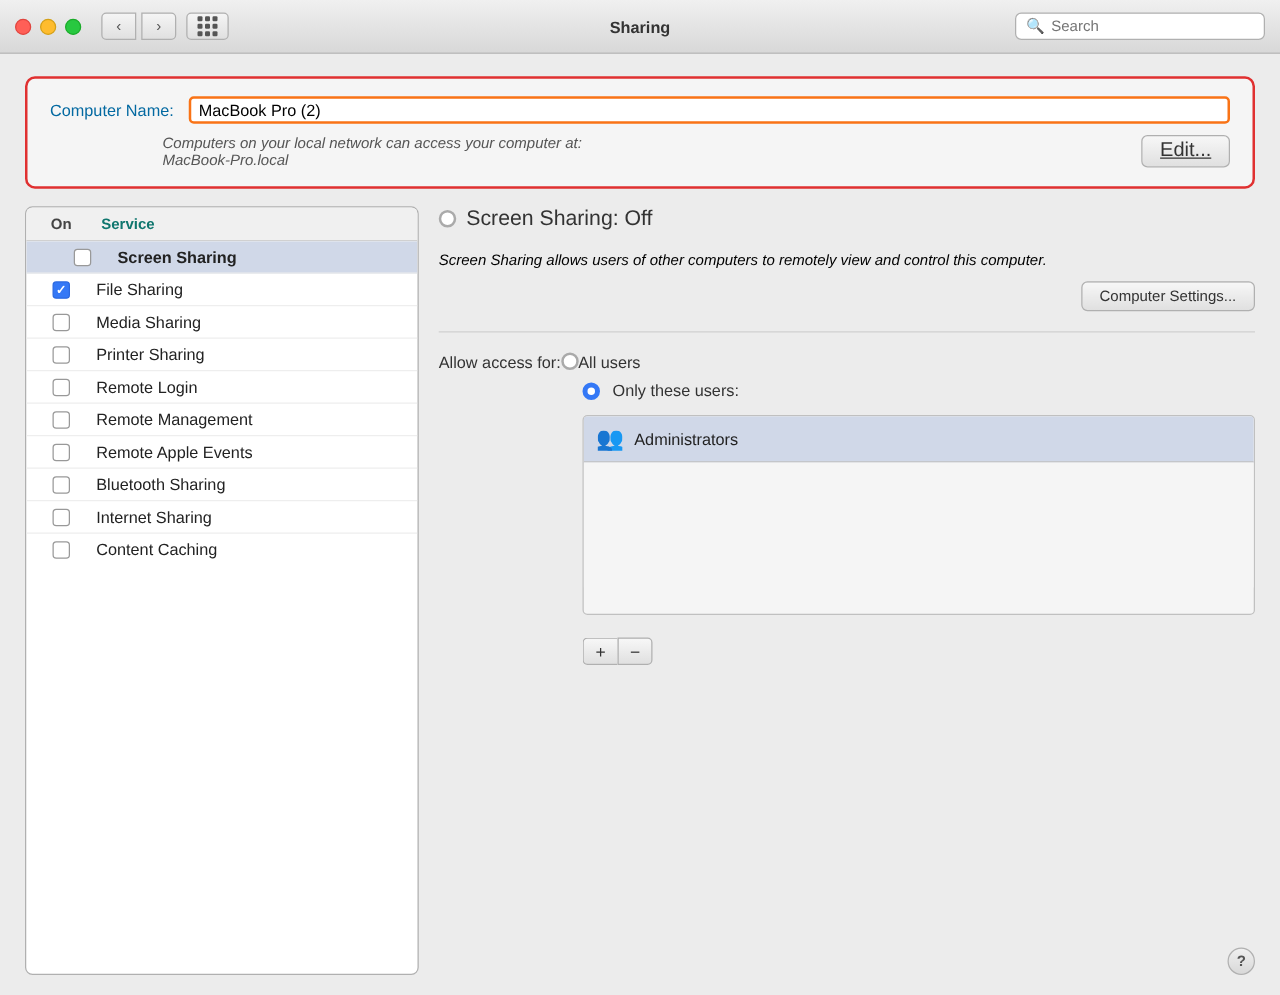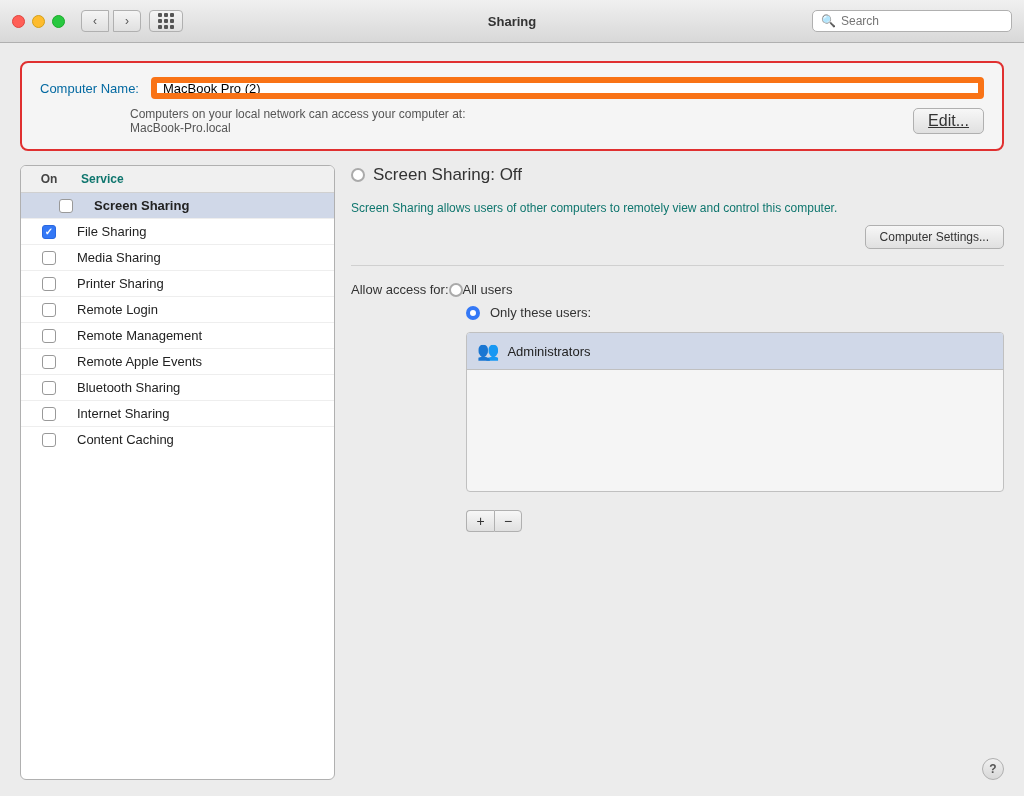--- a/index.html
+++ b/index.html
@@ -130,38 +130,39 @@
     }
     .computer-name-label {
       font-size: 13px;
       color: #0369a1;
       white-space: nowrap;
       font-weight: 400;
     }
     .computer-name-input {
       flex: 1;
       height: 22px;
-      border: 6px solid #f97316;
+      border: 2px solid #f97316;
       border-radius: 4px;
       padding: 2px 6px;
       font-size: 13px;
       background: white;
       outline: none;
     }
     .local-network-row {
       display: flex;
       align-items: center;
       margin-top: 8px;
       gap: 10px;
     }
     .local-network-text {
       flex: 1;
       font-size: 12px;
       color: #555;
       margin-left: 90px;
+      font-style: italic;
     }
     .edit-btn {
       background: linear-gradient(to bottom, #f7f7f7, #e0e0e0);
       border: 1px solid #b0b0b0;
       border-radius: 5px;
       padding: 3px 14px;
       font-size: 16px;
       cursor: pointer;
       color: #333;
       white-space: nowrap;
@@ -276,22 +277,23 @@
       background: white;
       flex-shrink: 0;
     }
     .service-status-title {
       font-size: 17px;
       font-weight: 400;
       color: #333;
     }
     .service-description {
       font-size: 12px;
-      color: #0f766e;
+      color: #000000;
       line-height: 1.5;
+      font-style: italic;
     }
 
     .computer-settings-btn {
       background: linear-gradient(to bottom, #f7f7f7, #e0e0e0);
       border: 1px solid #b0b0b0;
       border-radius: 5px;
       padding: 4px 14px;
       font-size: 12px;
       cursor: pointer;
       color: #333;
@@ -305,21 +307,21 @@
       margin: 4px 0;
     }
 
     .access-section {
       display: flex;
       flex-direction: column;
       gap: 8px;
     }
     .access-row {
       display: flex;
-      align-items: flex-end;
+      align-items: flex-start;
     }
     .access-label {
       font-size: 13px;
       color: #333;
       white-space: nowrap;
     }
     .radio-btn {
       width: 14px;
       height: 14px;
       border-radius: 50%;

